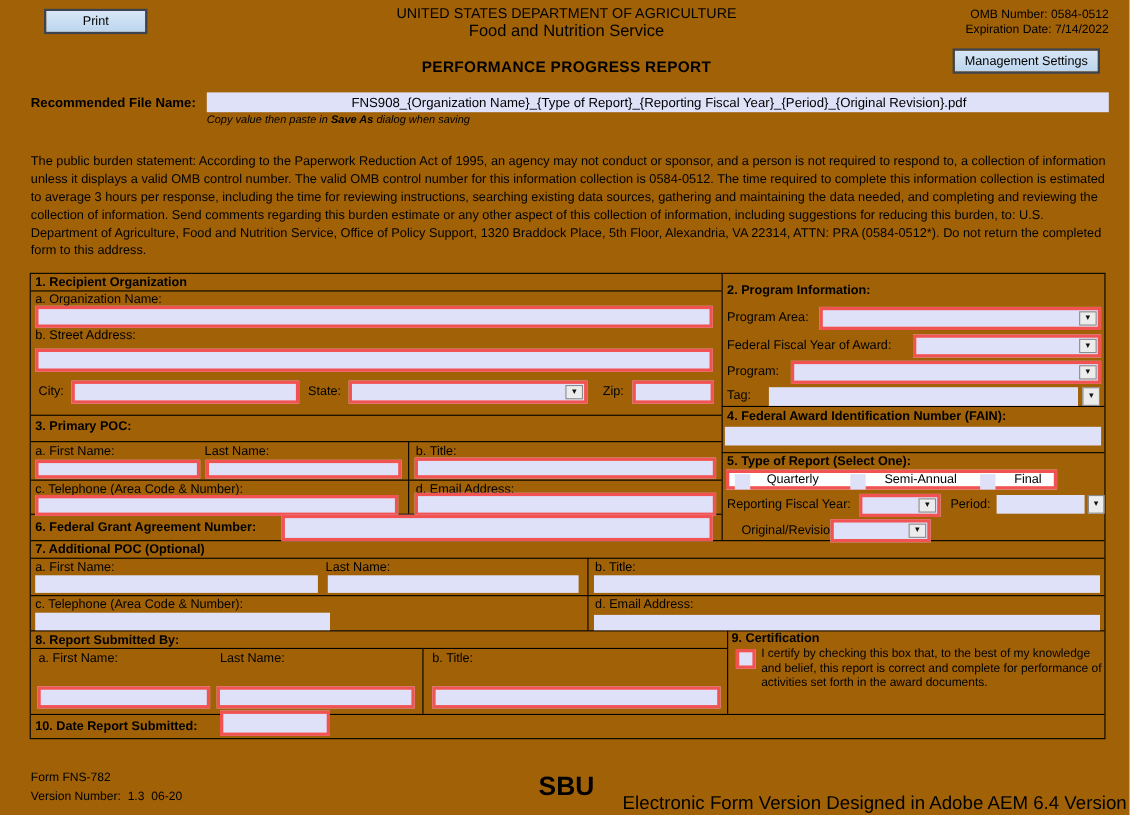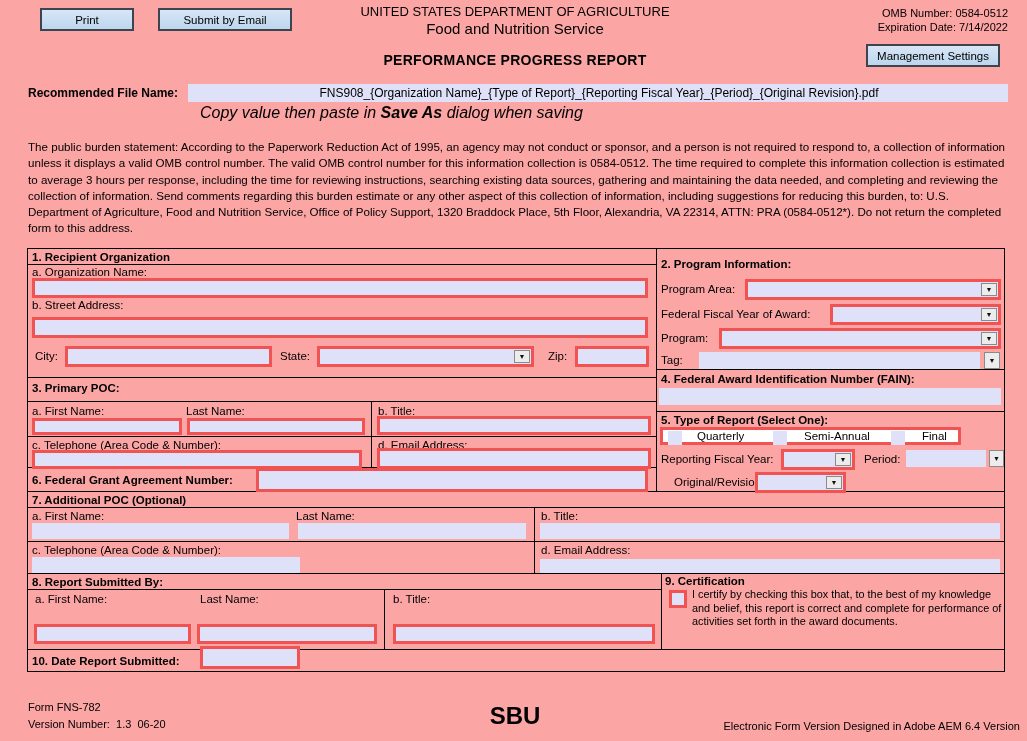--- a/index.html
+++ b/index.html
@@ -1,16 +1,16 @@
 <!DOCTYPE html>
 <html><head>
 <meta charset="utf-8">
 <style>
   html,body{margin:0;padding:0;background:#fff;}
-  .page{position:relative;width:1027px;height:741px;background:#fca5a5;overflow:hidden;
+  .page{position:relative;width:1027px;height:741px;background:#a16207;overflow:hidden;
         font-family:"Liberation Sans","DejaVu Sans",sans-serif;color:#000;}
   .abs{position:absolute;}
   .btn{position:absolute;display:flex;align-items:center;justify-content:center;
        background:linear-gradient(#d8e6f6,#bcd6ee);border:2px solid #3d4450;
        font-size:11.5px;cursor:pointer;box-sizing:border-box;}
   .lbl{position:absolute;font-size:11.5px;white-space:nowrap;}
   .bold{font-weight:bold;}
   .fld{position:absolute;background:#dfe1f8;box-sizing:border-box;text-align:center;}
   .req{border:3px solid #f15353;}
   .line{position:absolute;background:#000;}
@@ -26,34 +26,33 @@
   .center{text-align:center;}
   .right{text-align:right;}
   .pre{white-space:pre;}
 </style>
 </head>
 <body>
 
 <div class="page">
 
   <button class="btn" style="left:40px;top:8px;width:94px;height:23px;">Print</button>
-  <button class="btn" style="left:158px;top:8px;width:134px;height:23px;">Submit by Email</button>
 
   <div class="lbl center" style="left:290px;top:20px;width:450px;font-size:15px;">Food and Nutrition Service</div>
   <div class="lbl center" style="left:290px;top:4px;width:450px;font-size:13px;">UNITED STATES DEPARTMENT OF AGRICULTURE</div>
 
   <div class="lbl right" style="left:800px;top:7px;width:208px;font-size:11px;">OMB Number: 0584-0512</div>
   <div class="lbl right" style="left:800px;top:21px;width:208px;font-size:11px;">Expiration Date: 7/14/2022</div>
 
   <div class="lbl bold center" style="left:290px;top:52px;width:450px;font-size:14px;letter-spacing:.3px;">PERFORMANCE PROGRESS REPORT</div>
   <button class="btn" style="left:866px;top:44px;width:134px;height:23px;">Management Settings</button>
 
   <div class="lbl bold" style="left:28px;top:86px;font-size:12px;">Recommended File Name:</div>
   <div class="fld" style="left:188px;top:84px;width:820px;height:18px;font-size:12px;line-height:18px;padding-left:2px;white-space:nowrap;">FNS908_{Organization Name}_{Type of Report}_{Reporting Fiscal Year}_{Period}_{Original Revision}.pdf</div>
-  <div class="lbl" style="left:200px;top:104px;font-size:16px;font-style:italic;"><span>Copy value then paste in </span><span class="bold">Save As</span><span> dialog when saving</span></div>
+  <div class="lbl" style="left:188px;top:104px;font-size:10px;font-style:italic;"><span>Copy value then paste in </span><span class="bold">Save As</span><span> dialog when saving</span></div>
 
   <div class="para" style="left:28px;top:139px;width:982px;">The public burden statement: According to the Paperwork Reduction Act of 1995, an agency may not conduct or sponsor, and a person is not required to respond to, a collection of information unless it displays a valid OMB control number. The valid OMB control number for this information collection is 0584-0512. The time required to complete this information collection is estimated to average 3 hours per response, including the time for reviewing instructions, searching existing data sources, gathering and maintaining the data needed, and completing and reviewing the collection of information. Send comments regarding this burden estimate or any other aspect of this collection of information, including suggestions for reducing this burden, to: U.S. Department of Agriculture, Food and Nutrition Service, Office of Policy Support, 1320 Braddock Place, 5th Floor, Alexandria, VA 22314, ATTN: PRA (0584-0512*). Do not return the completed form to this address.</div>
 
   <div class="table">
 
     <div class="line" style="left:0;top:15px;width:628px;height:1px;"></div>
     <div class="line" style="left:0;top:128px;width:628px;height:1px;"></div>
     <div class="line" style="left:0;top:152px;width:628px;height:1px;"></div>
     <div class="line" style="left:0;top:187px;width:628px;height:1px;"></div>
     <div class="line" style="left:0;top:218px;width:628px;height:1px;"></div>
@@ -165,15 +164,15 @@
     <div class="cb req" style="left:641px;top:341px;width:18px;height:18px;"></div>
     <div class="abs" style="left:664px;top:339px;width:312px;font-size:10.9px;line-height:13.6px;">I certify by checking this box that, to the best of my knowledge and belief, this report is correct and complete for performance of activities set forth in the award documents.</div>
 
     <div class="lbl bold" style="left:4px;top:406px;">10. Date Report Submitted:</div>
     <div class="fld req" style="left:172px;top:397px;width:100px;height:23px;z-index:2;"></div>
   </div>
 
   <div class="lbl" style="left:28px;top:701px;font-size:11px;">Form FNS-782</div>
   <div class="lbl pre" style="left:28px;top:718px;font-size:11px;">Version Number:  1.3  06-20</div>
   <div class="lbl bold center" style="left:400px;top:702px;width:230px;font-size:24px;">SBU</div>
-  <div class="lbl right" style="left:612px;top:720px;width:408px;font-size:11px;">Electronic Form Version Designed in Adobe AEM 6.4 Version</div>
+  <div class="lbl right" style="left:566px;top:720px;width:408px;font-size:17px;">Electronic Form Version Designed in Adobe AEM 6.4 Version</div>
 
 </div>
 
 </body></html>

